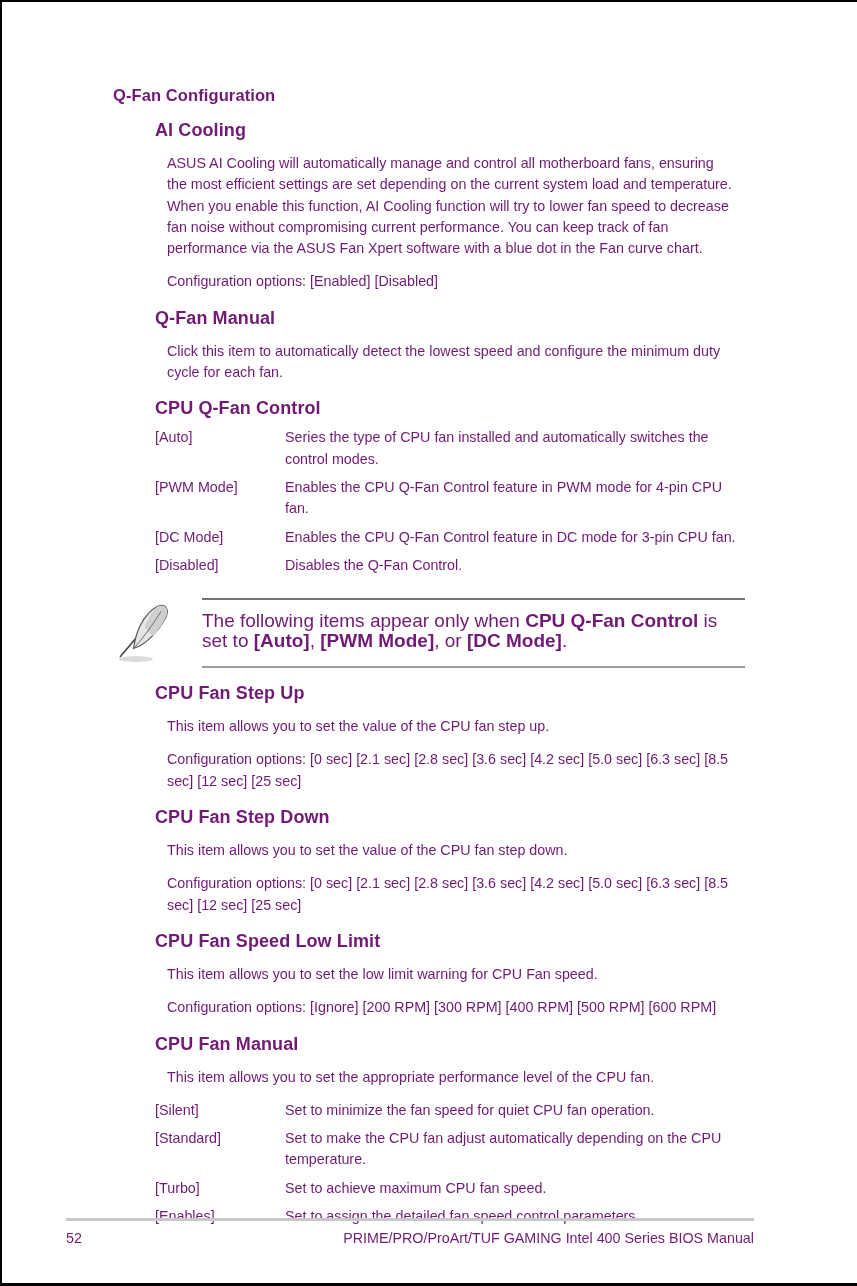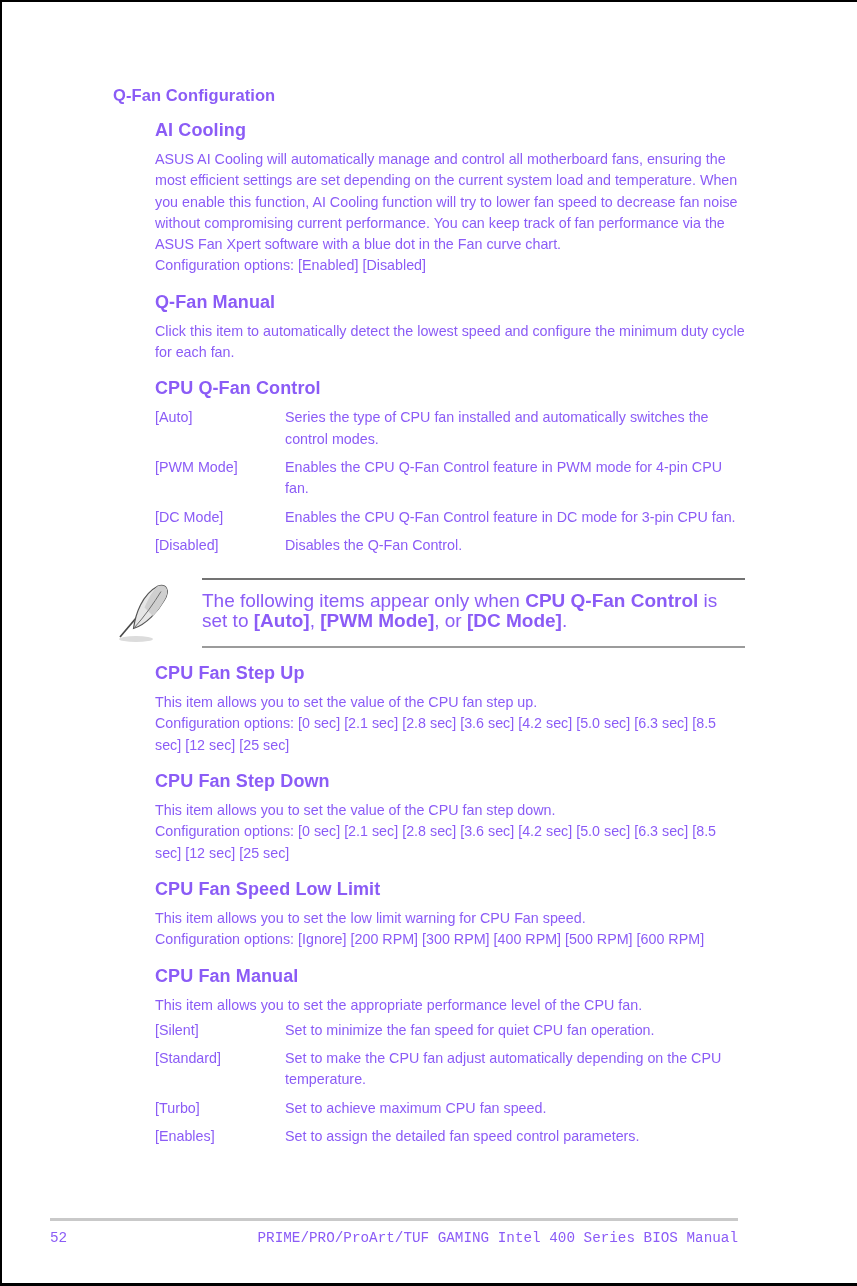--- a/index.html
+++ b/index.html
@@ -1,39 +1,39 @@
 <!DOCTYPE html>
 <html><head>
 <meta charset="utf-8">
 <style>
   html,body{margin:0;padding:0;background:#fff;}
   .page{
     width:857px;height:1286px;box-sizing:border-box;position:relative;
-    background:#fff;color:#8b5cf6;overflow:hidden;
+    background:#fff;color:#701a75;overflow:hidden;
     border-top:2px solid #000;border-left:2px solid #000;border-bottom:3px solid #000;
     font-family:"Liberation Sans",sans-serif;
   }
   .content{padding:84px 112px 0 111px;}
   .page-title{font-size:16.5px;font-weight:bold;margin:0 0 8px 0;letter-spacing:.1px;}
   .indent{margin-left:42px;}
   .sec-h{font-size:18px;font-weight:bold;margin:15px 0 8px 0;letter-spacing:.1px;}
-  .body-p{font-size:14.3px;line-height:21.3px;margin:0;}
+  .body-p{font-size:14.3px;line-height:21.3px;margin:12px;}
   .defs{margin-top:4px;}
   .defrow{display:flex;font-size:14.3px;line-height:21.3px;margin-bottom:7px;}
   .defrow:last-child{margin-bottom:0;}
   .term{flex:0 0 130px;}
   .desc{flex:1;max-width:462px;}
   .note{display:flex;margin:22px 0 8px 0;}
   .note-icon-col{flex:0 0 89px;padding-top:4px;}
   .note-body{
     flex:1;border-top:2px solid #737373;border-bottom:2px solid #9b9b9b;
     padding:11px 2px 10px 0;font-size:19px;line-height:20px;
   }
   .b{font-weight:bold;}
-  .footer{position:absolute;top:1216px;left:48px;width:688px;font-family:Liberation Mono, monospace;}
+  .footer{position:absolute;top:1216px;left:64px;width:688px;}
   .footer-rule{height:3px;background:#c9c9c9;}
   .footer-row{display:flex;justify-content:space-between;margin-top:9px;font-size:14.3px;}
 </style>
 </head>
 <body>
 
 <div class="page">
   <div class="content">
 
     <h2 class="page-title">Q-Fan Configuration</h2>

